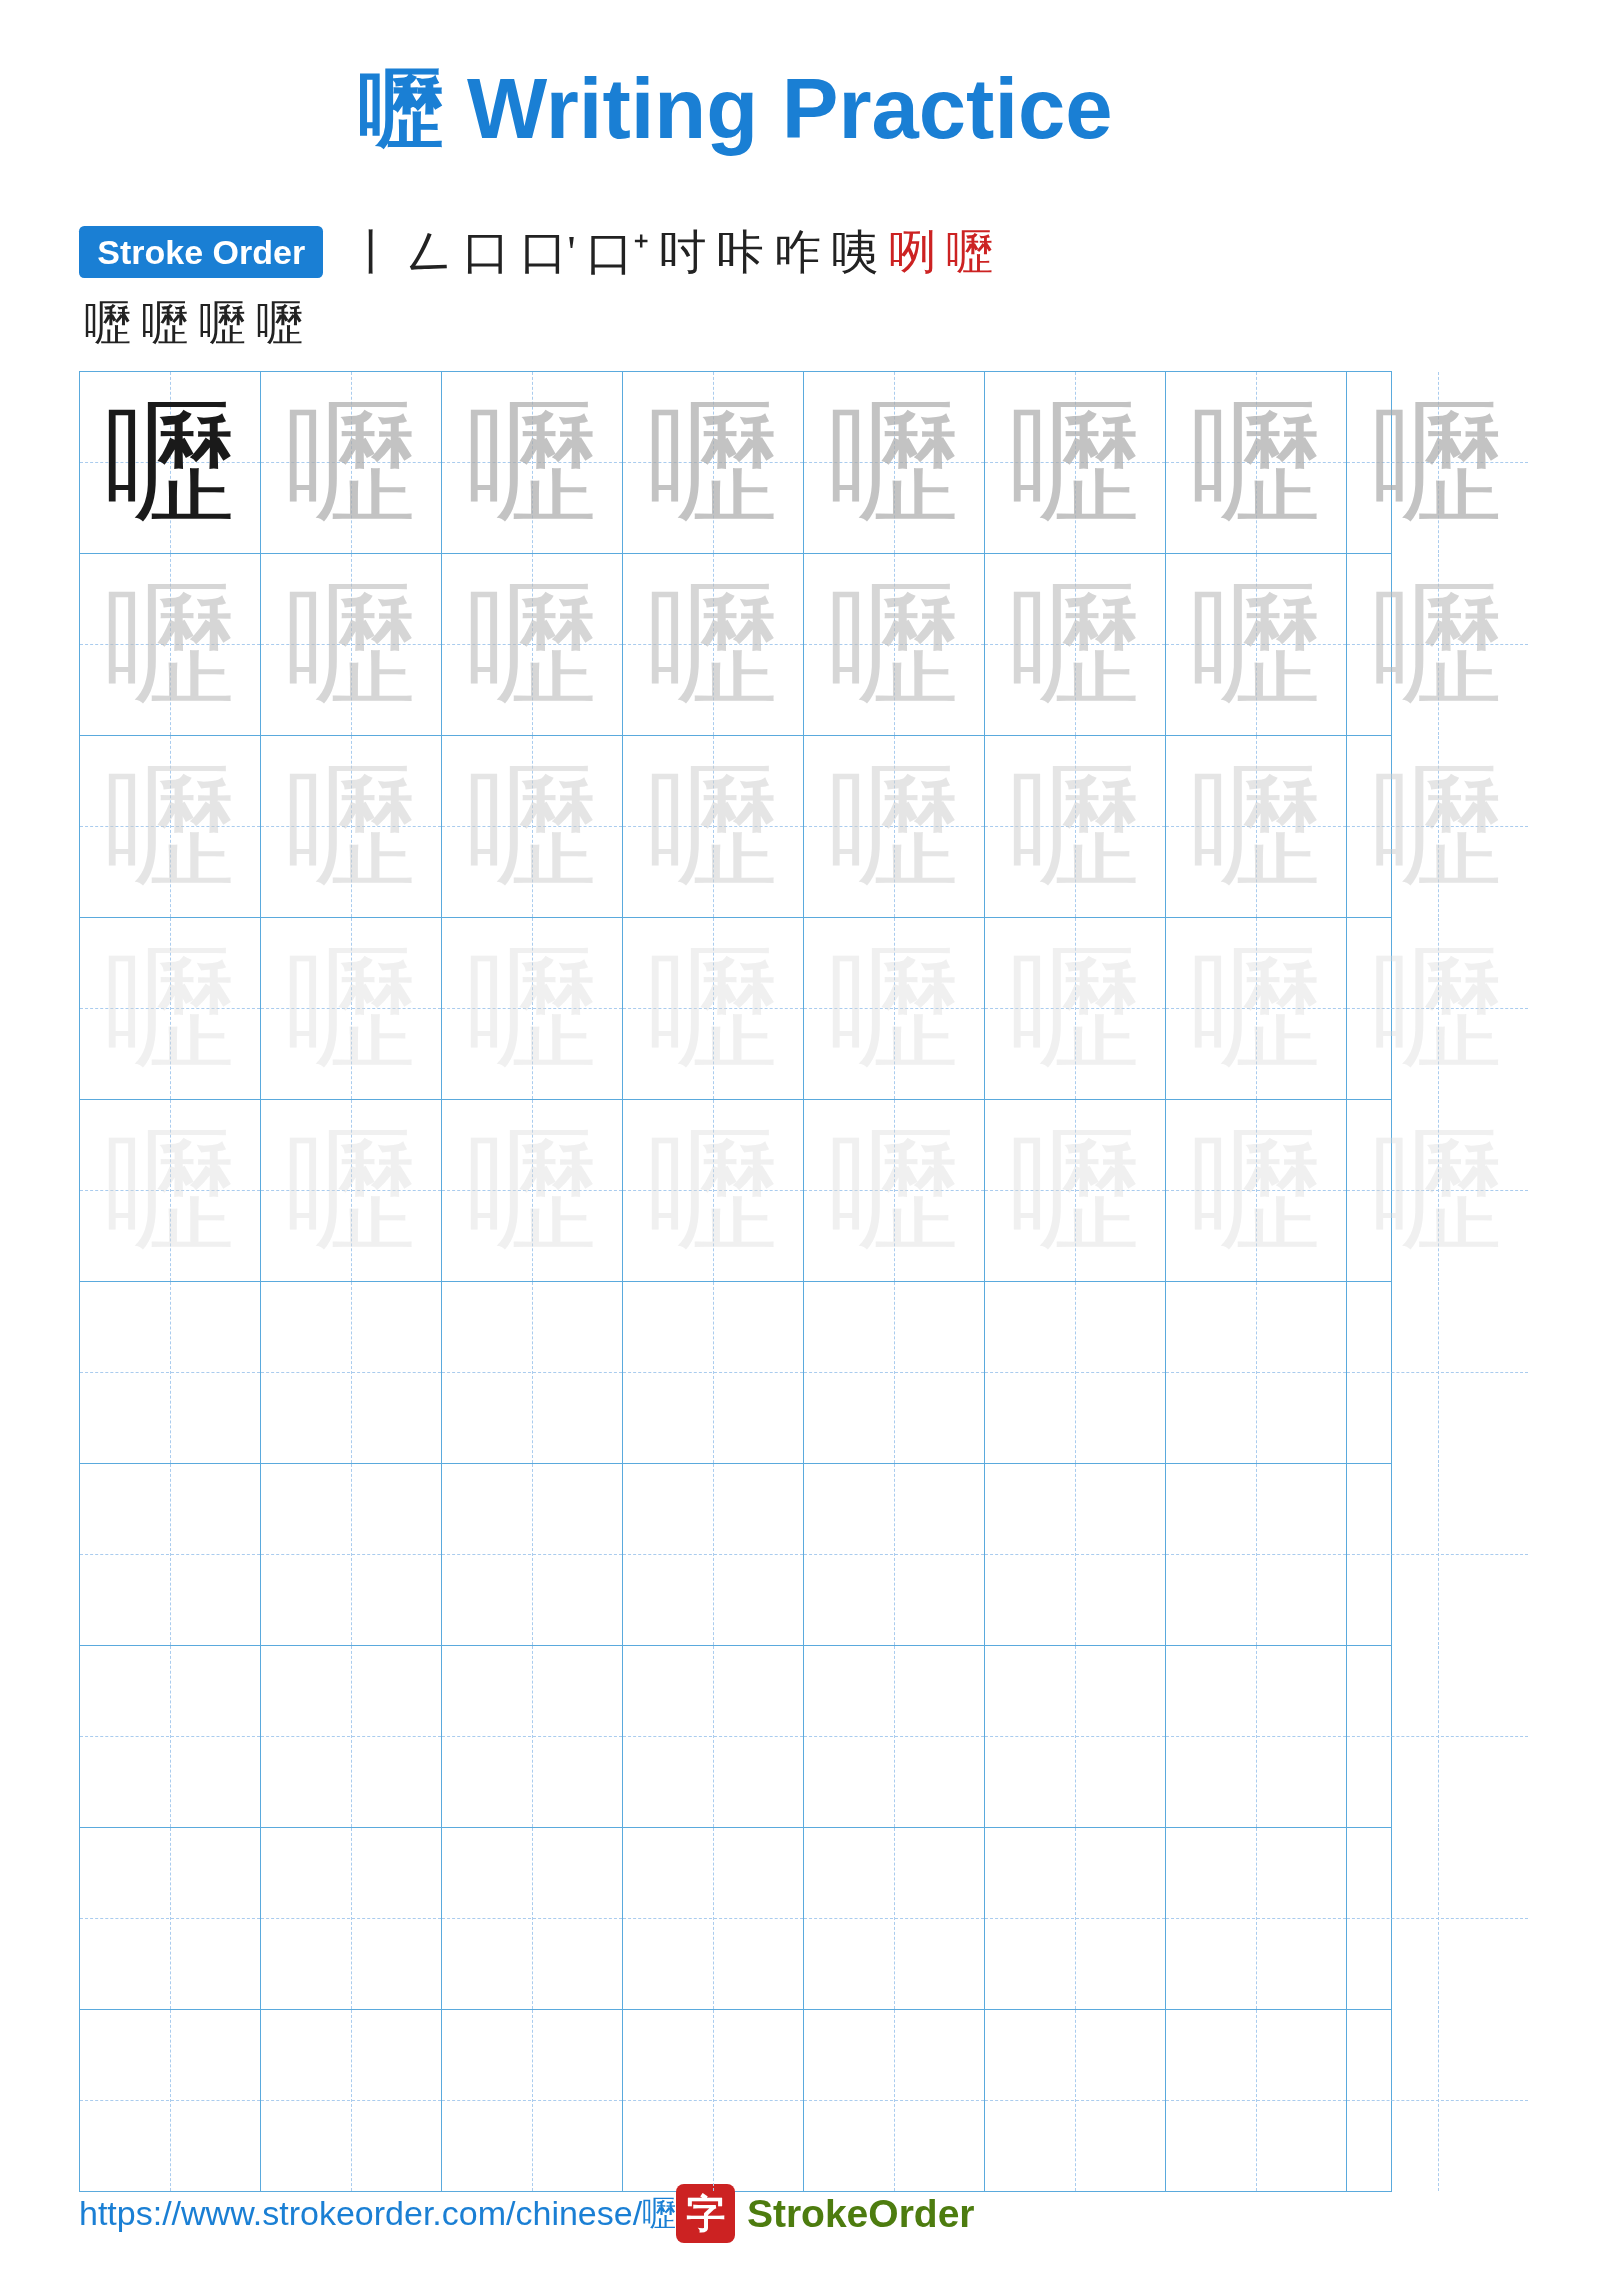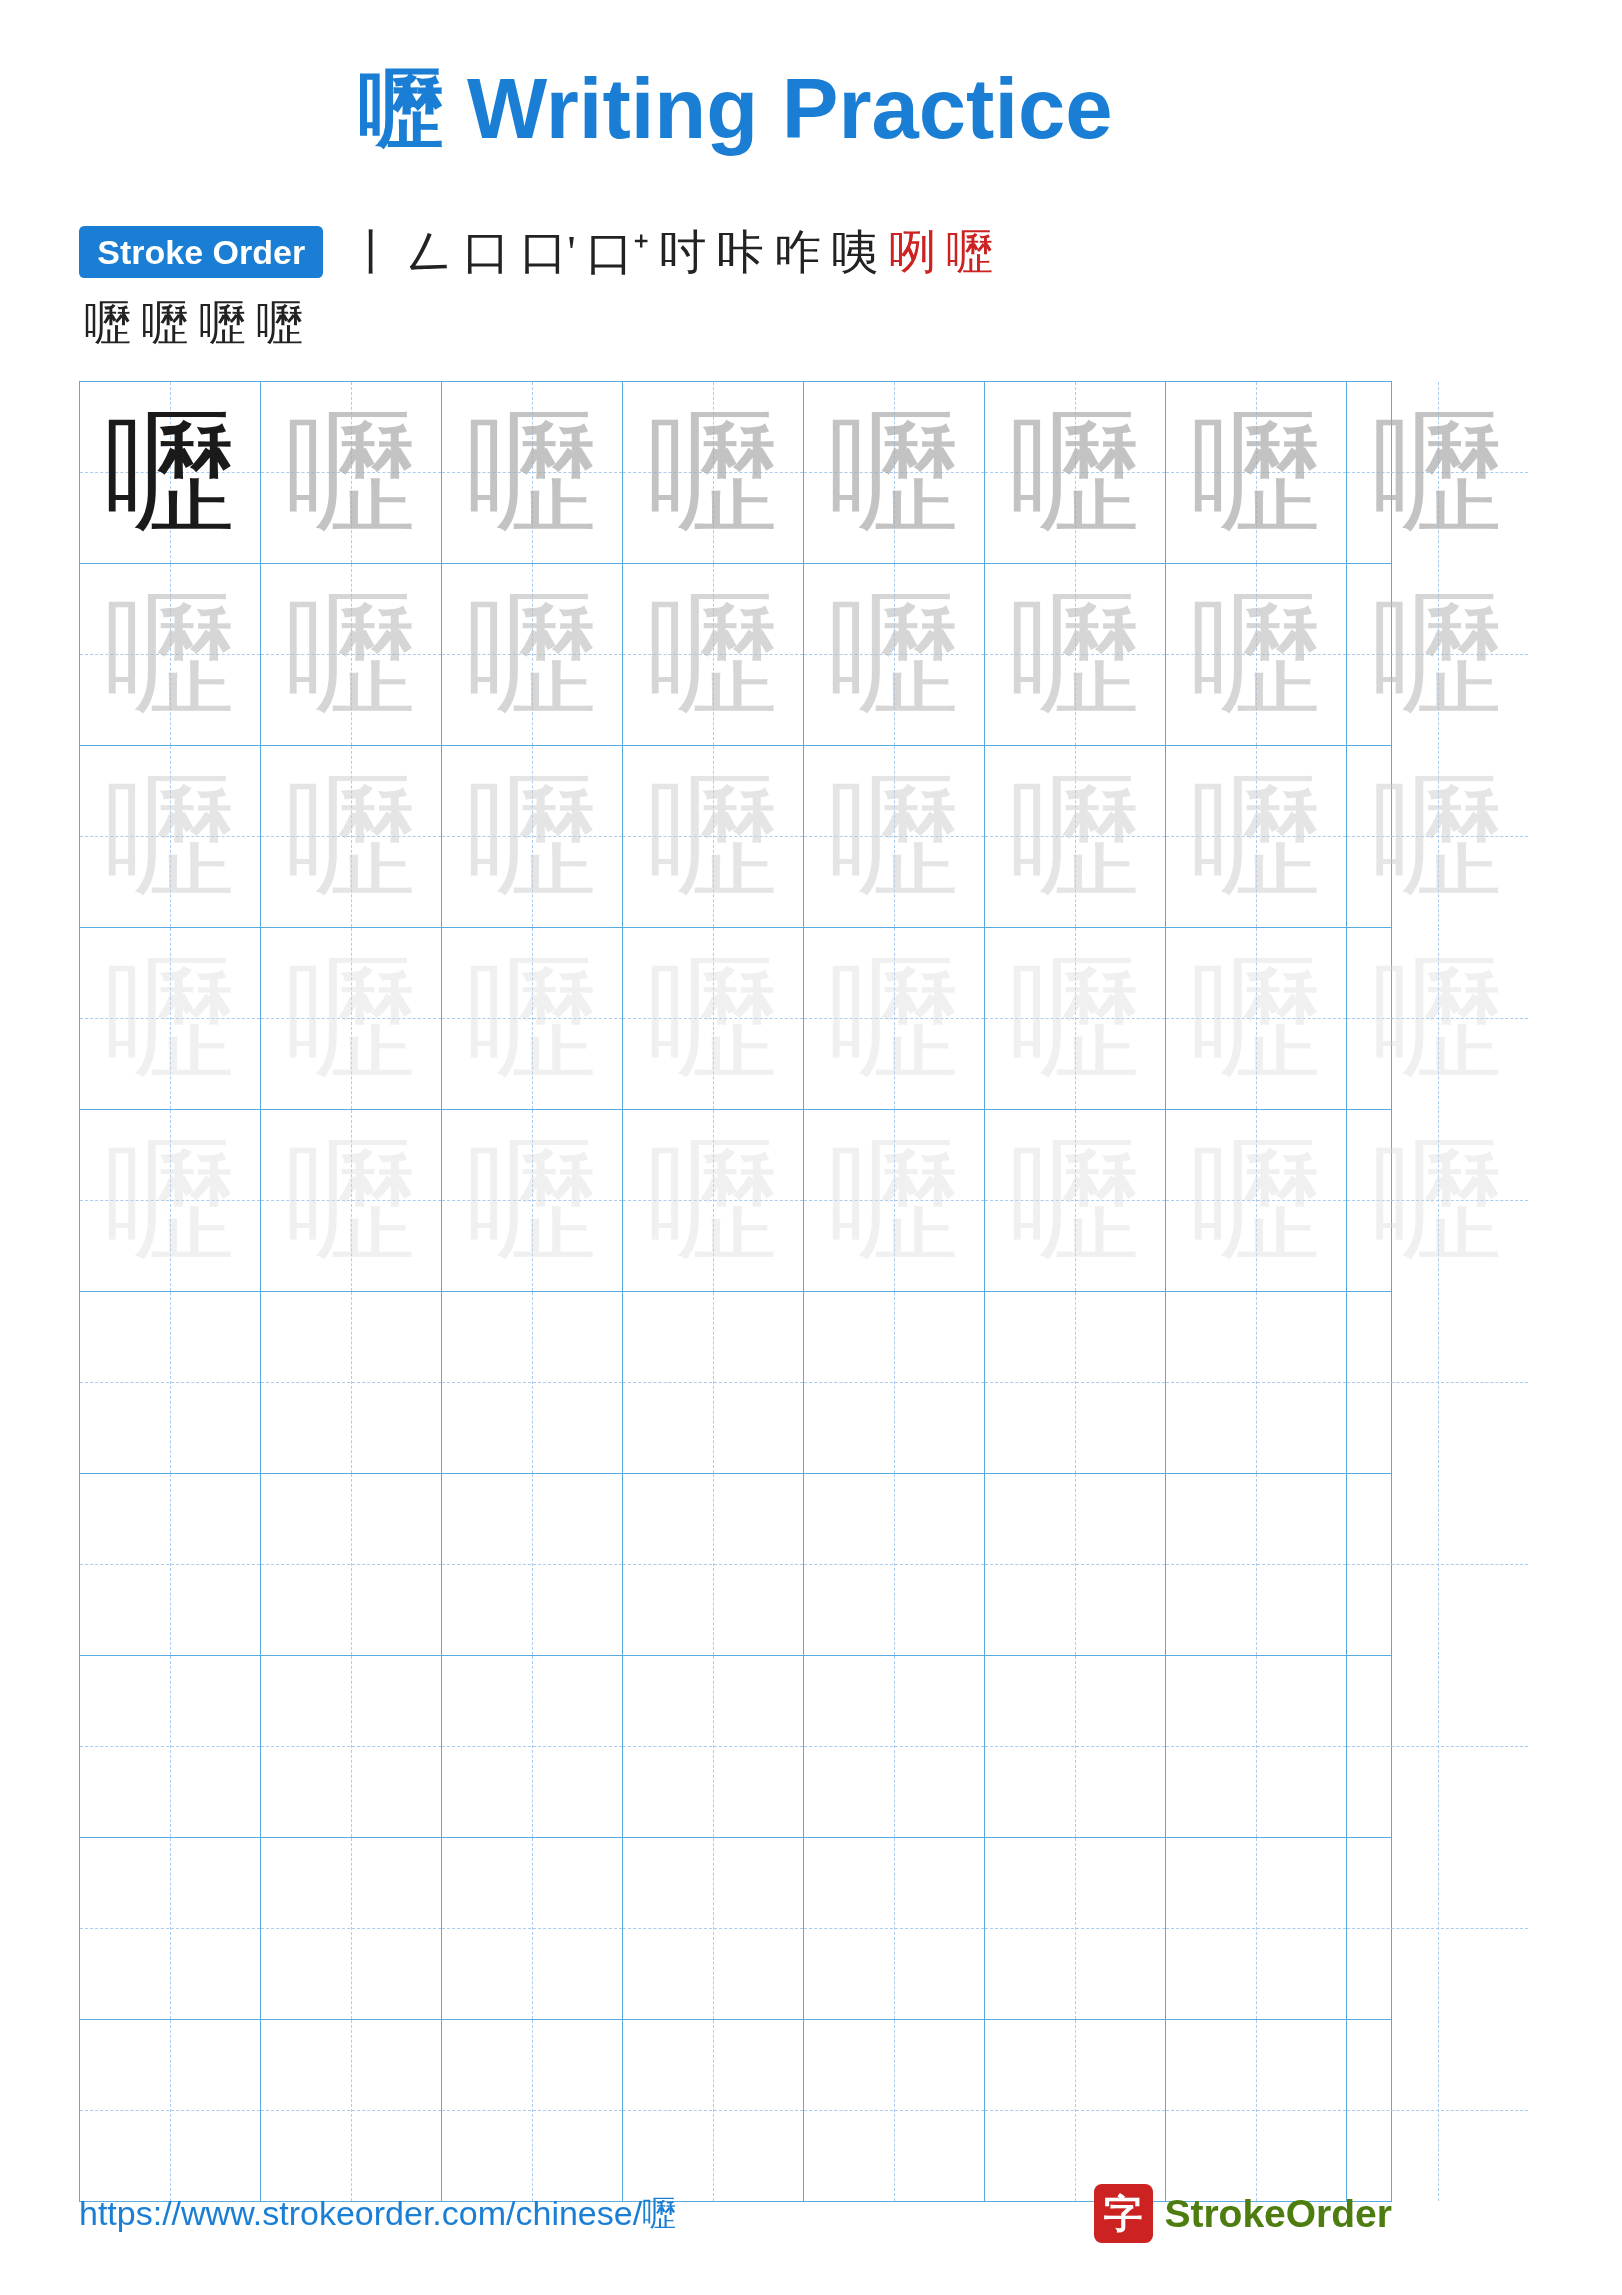--- a/index.html
+++ b/index.html
@@ -123,21 +123,21 @@
     }
 
     
     .footer {
       position: absolute;
       bottom: 52px;
       left: 79px;
       right: 79px;
       display: flex;
       align-items: center;
-      justify-content: space-between;
+      justify-content: flex-start;
     }
 
     .footer-url {
       color: #1a7fd4;
       font-size: 34px;
       font-family: Arial, sans-serif;
     }
 
     .footer-brand {
       display: flex;
@@ -167,21 +167,21 @@
     }
 
     .stroke-order-line1 {
       display: flex;
       flex-wrap: nowrap;
       align-items: center;
       gap: 0;
     }
 
     .stroke-order-wrapper {
-      margin-bottom: 26px;
+      margin-bottom: 16px;
     }
   </style>
 </head>
 <body>
 
 <div class="page">
 
   
   <div class="title">
     <span>嚦 Writing Practice</span>

